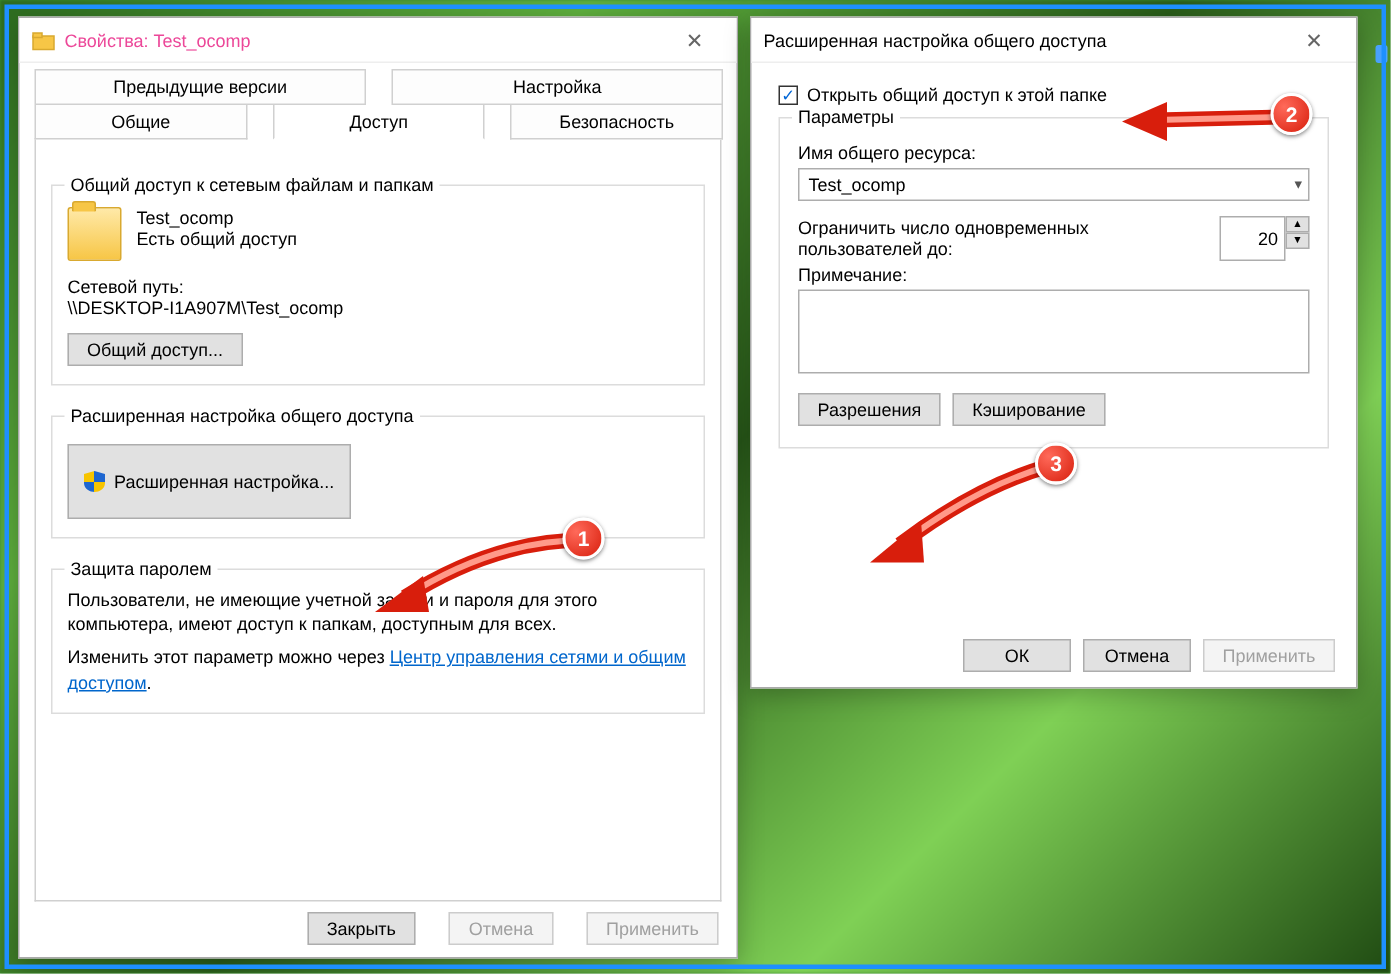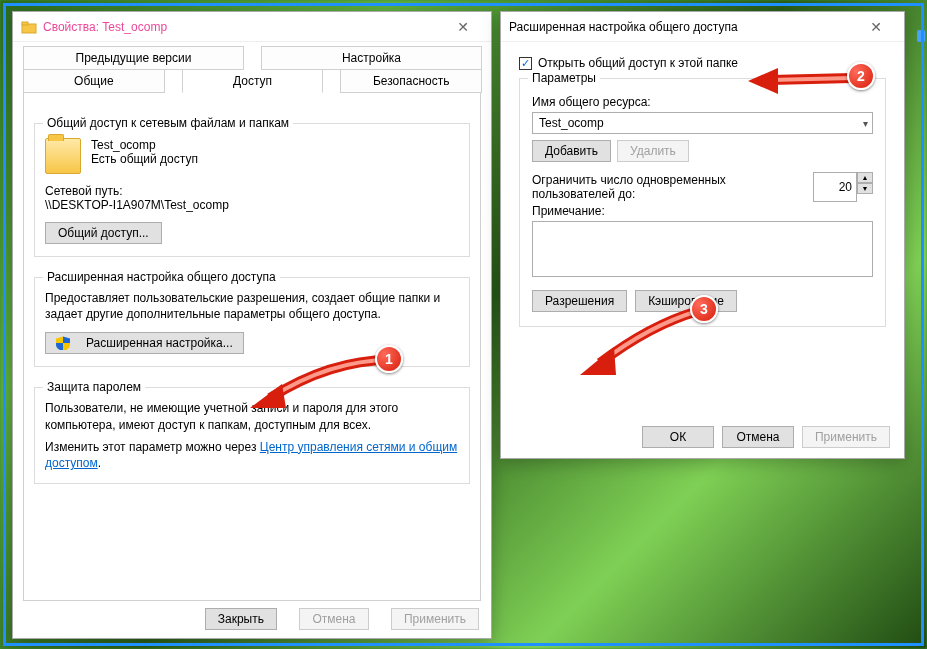--- a/index.html
+++ b/index.html
@@ -110,21 +110,21 @@
     display: inline-block;
     padding: 3px 12px;
     border: 1px solid #adadad;
     background: #e1e1e1;
     cursor: pointer;
     font-size: 12px;
     min-width: 70px;
     text-align: center;
   }
   .btn.disabled { color: #a0a0a0; border-color:#ccc; background:#f4f4f4; cursor:default; }
-  .btn-shield { display:inline-flex; align-items:center; gap:16px; padding:3px 10px; }
+  .btn-shield { display:inline-flex; align-items:center; gap:6px; padding:17px 10px; }
   .shield-ico{
     width:14px; height:14px;
     background: conic-gradient(#1e66d0 0 25%, #f7c400 0 50%, #1e66d0 0 75%, #f7c400 0 100%);
     clip-path: path("M7 0 L14 2 L14 8 C14 12 10 14 7 14 C4 14 0 12 0 8 L0 2 Z");
   }
   a.link { color:#0066cc; text-decoration:underline; cursor:pointer; }
 
   .footer {
     position:absolute; bottom:8px; right:12px; display:flex; gap:22px;
   }
@@ -230,21 +230,20 @@
         </div>
         <div style="margin-top:10px">Сетевой путь:</div>
         <div>\\DESKTOP-I1A907M\Test_ocomp</div>
         <div style="margin-top:10px">
           <span class="btn">Общий доступ...</span>
         </div>
       </div>
 
       <div class="group">
         <span class="group-title">Расширенная настройка общего доступа</span>
-        <div style="margin-top:4px; line-height:1.35">Предоставляет пользовательские разрешения, создает общие папки и задает другие дополнительные параметры общего доступа.</div>
         <div style="margin-top:10px">
           <span class="btn btn-shield">
             <span class="shield-ico"></span>
             <span>Расширенная настройка...</span>
           </span>
         </div>
       </div>
 
       <div class="group">
         <span class="group-title">Защита паролем</span>
@@ -276,24 +275,20 @@
 
     <div class="param-group">
       <span class="group-title">Параметры</span>
 
       <label class="small">Имя общего ресурса:</label>
       <div class="combo">
         <span>Test_ocomp</span>
         <span class="chev">▾</span>
       </div>
 
-      <div class="row-btns">
-        <span class="btn">Добавить</span>
-        <span class="btn disabled">Удалить</span>
-      </div>
 
       <div class="limit-row">
         <span style="max-width:250px">Ограничить число одновременных пользователей до:</span>
         <div class="spinner">
           <input value="20" style="">
           <div class="spinbtns">
             <div>▲</div>
             <div>▼</div>
           </div>
         </div>

